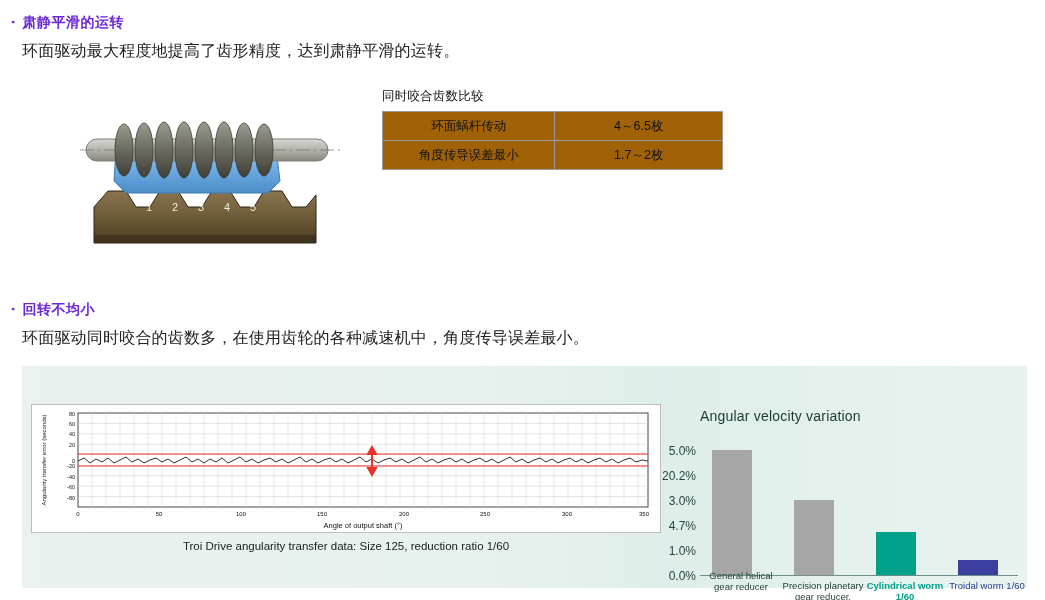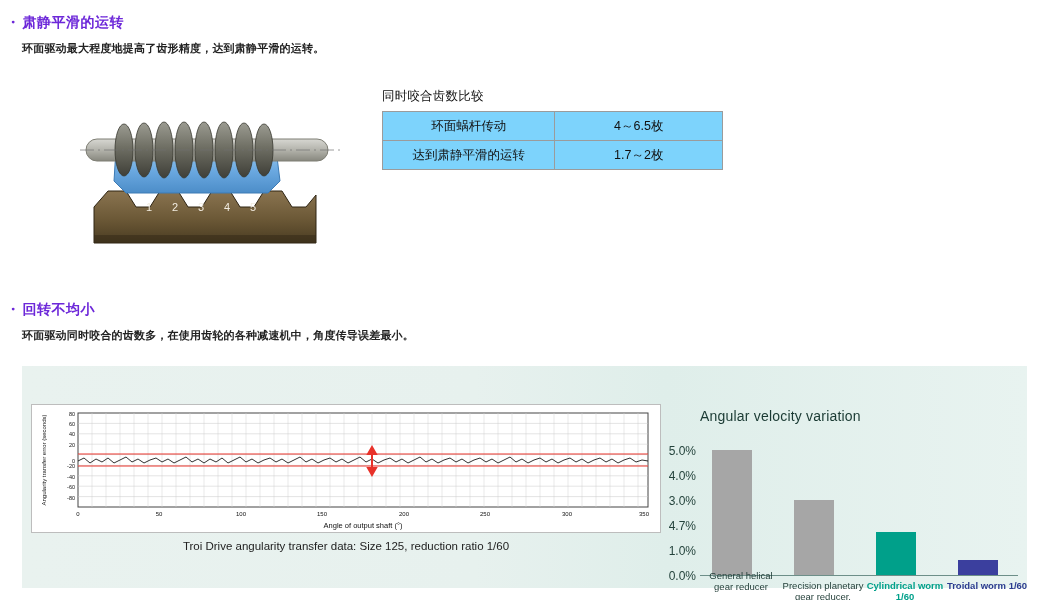--- a/index.html
+++ b/index.html
@@ -20,24 +20,23 @@
     font-weight: bold;
     color: #6d28d9;
     letter-spacing: 0.5px;
   }
   .section-head .bullet {
     display: inline-block;
     margin-right: 2px;
   }
   .section-body {
     position: absolute;
-    font-size: 11px;
+    font-size: 16px;
     color: #222;
     letter-spacing: 0.2px;
-    font-weight: bold;
   }
 
   #head1 { left: 6px;  top: 14px; }
   #body1 { left: 22px; top: 41px; }
   #head2 { left: 6px;  top: 301px; }
   #body2 { left: 22px; top: 328px; }
 
   
   .gear-figure {
     position: absolute;
@@ -49,21 +48,21 @@
   .table-wrap { position: absolute; left: 382px; top: 88px; }
   .table-caption {
     font-size: 12.5px;
     color: #111;
     margin-bottom: 6px;
     letter-spacing: .2px;
   }
   table.cmp {
     border-collapse: collapse;
     width: 341px;
-    background: #7dd3fc;
+    background: #a16207;
   }
   table.cmp td {
     border: 1px solid #9b9b9b;
     height: 29px;
     text-align: center;
     font-size: 12.5px;
     color: #111;
     padding: 0 6px;
   }
   table.cmp td.c1 { width: 173px; }
@@ -134,21 +133,21 @@
     bottom: 1px;
   }
   .bar-caption {
     position: absolute;
     font-size: 9.5px;
     line-height: 11px;
     text-align: center;
     color: #1f3b35;
   }
   .bar-caption.hl-teal { color: #00a08a; font-weight: bold; }
-  .bar-caption.hl-navy { color: #2b3b8f; font-weight: bold; }
+  .bar-caption.hl-navy { color: #2b3b8f; font-weight: normal; }
 </style>
 </head>
 <body>
 
 <div class="page">
 
   <div class="section-head" id="head1">
     <span class="bullet">・</span><span>肃静平滑的运转</span>
   </div>
   <div class="section-body" id="body1">环面驱动最大程度地提高了齿形精度，达到肃静平滑的运转。</div>
@@ -216,21 +215,21 @@
 
   <div class="table-wrap">
     <div class="table-caption">同时咬合齿数比较</div>
     <table class="cmp">
       <tbody>
         <tr>
           <td class="c1">环面蜗杆传动</td>
           <td class="c2">4～6.5枚</td>
         </tr>
         <tr>
-          <td class="c1">达到肃静平滑的运转</td>
+          <td class="c1">角度传导误差最小</td>
           <td class="c2">1.7～2枚</td>
         </tr>
       </tbody>
     </table>
   </div>
 
   <div class="section-head" id="head2">
     <span class="bullet">・</span><span>回转不均小</span>
   </div>
   <div class="section-body" id="body2">环面驱动同时咬合的齿数多，在使用齿轮的各种减速机中，角度传导误差最小。</div>
@@ -341,21 +340,21 @@
     </div>
 
     <div class="panel-right">
       <div class="bars-title">Angular velocity variation</div>
       <div class="bars-area">
 
         <div class="axis-label" style="top:140px;">0.0%</div>
         <div class="axis-label" style="top:115px;">1.0%</div>
         <div class="axis-label" style="top:90px;">4.7%</div>
         <div class="axis-label" style="top:65px;text-align:right;">3.0%</div>
-        <div class="axis-label" style="top:40px;">4.0%</div>
+        <div class="axis-label" style="top:40px;">20.2%</div>
         <div class="axis-label" style="top:15px;">5.0%</div>
 
         <div class="axis-base"></div>
 
         <div class="bar" style="left:12px; width:40px; height:125px; background:#a6a6a6;"></div>
         <div class="bar" style="left:94px; width:40px; height:75px; background:#a6a6a6;"></div>
         <div class="bar" style="left:176px; width:40px; height:43px; background:#00a08a;"></div>
         <div class="bar" style="left:258px; width:40px; height:15px; background:#3b3f9e;"></div>
       </div>
 

